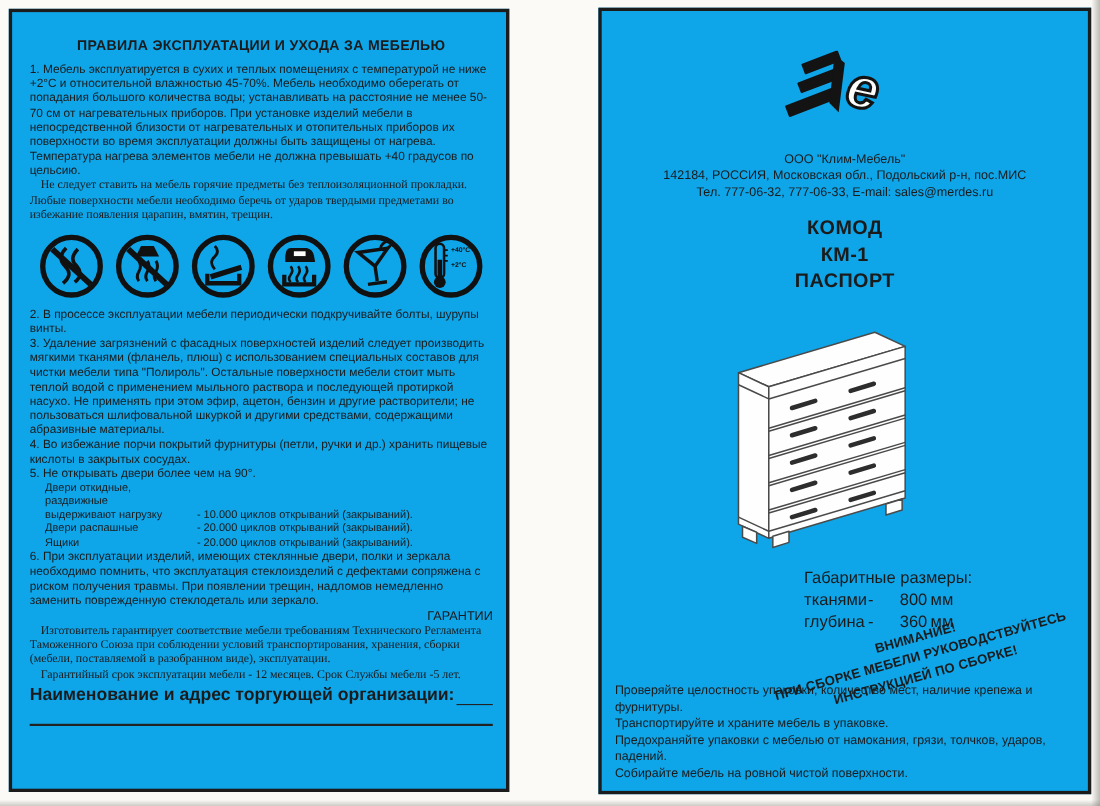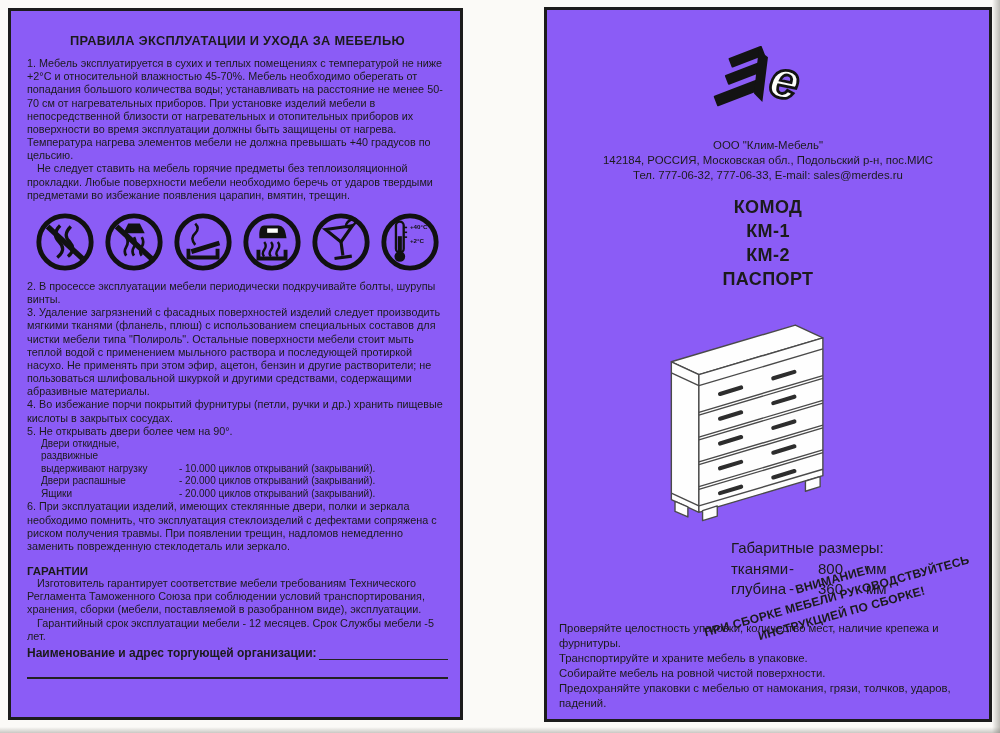--- a/index.html
+++ b/index.html
@@ -1,44 +1,44 @@
 <!DOCTYPE html>
 <html><head>
 <meta charset="utf-8">
 <style>
   html,body{margin:0;padding:0;}
   body{
     width:1000px;height:733px;position:relative;overflow:hidden;
     background:#fbfaf7;
     font-family:"Liberation Sans",sans-serif;color:#1b1b1b;
   }
-  .page{position:absolute;background:#8b5cf6;border:3px solid #1c1c1c;box-sizing:border-box;}
+  .page{position:absolute;background:#0ea5e9;border:3px solid #1c1c1c;box-sizing:border-box;}
   #left-page{left:8px;top:8px;width:455px;height:712px;padding:10px 12px 8px 16px;}
   #right-page{left:544px;top:7px;width:448px;height:715px;padding:8px 12px;}
   p{margin:0;}
   .bt{font-size:10.8px;line-height:1.22;}
-  .indent{text-indent:10px;}
+  .indent{text-indent:10px;font-family:Liberation Serif, serif;}
   .page-title{text-align:center;font-weight:bold;font-size:12.8px;margin-top:12px;letter-spacing:.3px;}
   .picto-row{display:flex;justify-content:center;gap:7px;margin:9px 0 7px 0;}
   .picto{width:62px;height:62px;display:block;}
   .tbl-row{font-size:10px;line-height:1.25;}
   .tbl-row .lbl{display:inline-block;width:152px;padding-left:14px;box-sizing:border-box;}
-  .center-bold{text-align:left;font-weight:bold;font-size:11.5px;margin-top:12px;}
-  .org-line{display:flex;align-items:flex-end;font-size:12px;font-weight:bold;margin-top:3px;}
+  .center-bold{text-align:right;font-weight:normal;font-size:11.5px;margin-top:2px;}
+  .org-line{display:flex;align-items:flex-end;font-size:16px;font-weight:bold;margin-top:3px;}
   .org-line .fill{flex:1;border-bottom:1.5px solid #222;height:12px;margin-left:2px;}
   .rule-line{border-bottom:2px solid #222;height:17px;margin-right:0;}
   
   .logo{display:block;margin:28px auto 0 auto;}
   .company-block{text-align:center;font-size:11.4px;line-height:1.3;margin-top:8px;}
   .product-block{text-align:center;font-size:18px;line-height:1.32;margin-top:14px;letter-spacing:.4px;font-weight:bold;}
   .drawing-wrap{margin:12px 0 0 100px;width:195px;}
   .dims{margin:6px 0 0 172px;font-size:15px;line-height:1.35;}
   .dims .dim-name{display:inline-block;width:58px;}
   .dims .dim-dash{display:inline-block;width:22px;}
-  .dims .dim-val{display:inline-block;width:32px;text-align:right;margin-right:23px;}
+  .dims .dim-val{display:inline-block;width:32px;text-align:right;margin-right:3px;}
   .warning{
     position:absolute;right:2px;bottom:96px;width:300px;
     transform:rotate(-15.5deg);transform-origin:center;
     font-weight:bold;font-size:12px;line-height:1.45;text-align:center;letter-spacing:.2px;
   }
   .notes{position:absolute;left:12px;right:10px;bottom:8px;font-size:11.3px;line-height:1.33;margin-top:24px;}
   .scan-edge-right{position:absolute;right:0;top:0;width:8px;height:100%;
     background:linear-gradient(to right,rgba(120,118,112,0),rgba(110,108,100,.45));}
   .scan-edge-bottom{position:absolute;left:0;bottom:0;width:100%;height:6px;
     background:linear-gradient(to bottom,rgba(120,118,112,0),rgba(110,108,100,.35));}
@@ -169,21 +169,20 @@
 
   <div class="company-block">
     <div>ООО "Клим-Мебель"</div>
     <div>142184, РОССИЯ, Московская обл., Подольский р-н, пос.МИС</div>
     <div>Тел. 777-06-32, 777-06-33, E-mail: sales@merdes.ru</div>
   </div>
 
   <div class="product-block">
     <div>КОМОД</div>
     <div>КМ-1</div>
-    <div>КМ-2</div>
     <div>ПАСПОРТ</div>
   </div>
 
   <div class="drawing-wrap">
     <svg width="190" height="225" viewBox="0 0 200 245">
       <g stroke="#4a4a4a" stroke-width="1.5" fill="#fefefe" stroke-linejoin="round">
 
         <polygon points="40,78 175,38 145,24 10,64"></polygon>
 
         <polygon points="10,64 40,78 40,228 10,214"></polygon>
@@ -237,19 +236,19 @@
 
   <div class="warning">
     <div>ВНИМАНИЕ!</div>
     <div>ПРИ СБОРКЕ МЕБЕЛИ РУКОВОДСТВУЙТЕСЬ</div>
     <div>ИНСТРУКЦИЕЙ ПО СБОРКЕ!</div>
   </div>
 
   <div class="notes">
     <div>Проверяйте целостность упаковки, количество мест, наличие крепежа и фурнитуры.</div>
     <div>Транспортируйте и храните мебель в упаковке.</div>
+    <div>Предохраняйте упаковки с мебелью от намокания, грязи, толчков, ударов, падений.</div>
     <div>Собирайте мебель на ровной чистой поверхности.</div>
-    <div>Предохраняйте упаковки с мебелью от намокания, грязи, толчков, ударов, падений.</div>
   </div>
 </div>
 
 <div class="scan-edge-right"></div>
 <div class="scan-edge-bottom"></div>
 
 </body></html>

